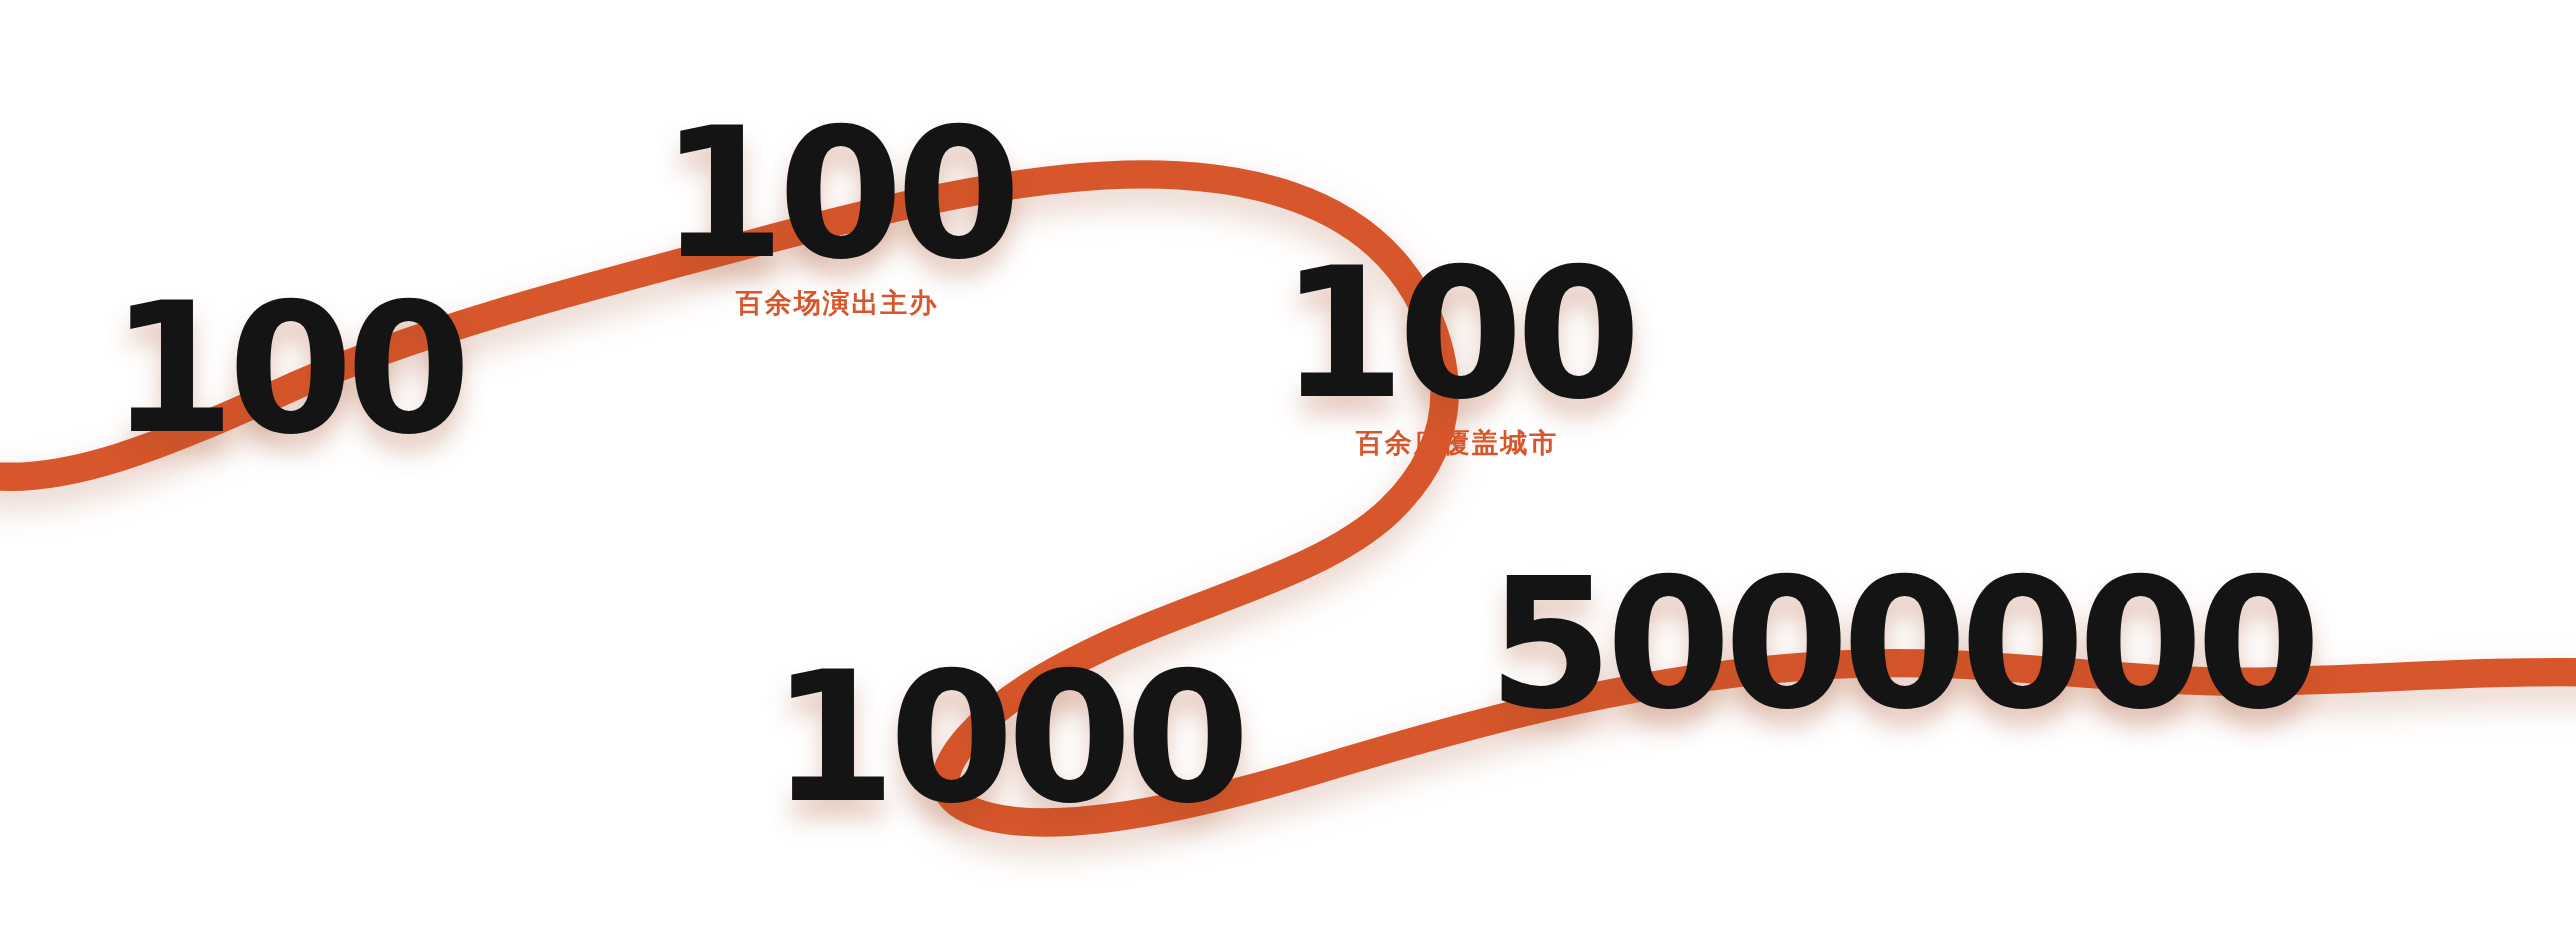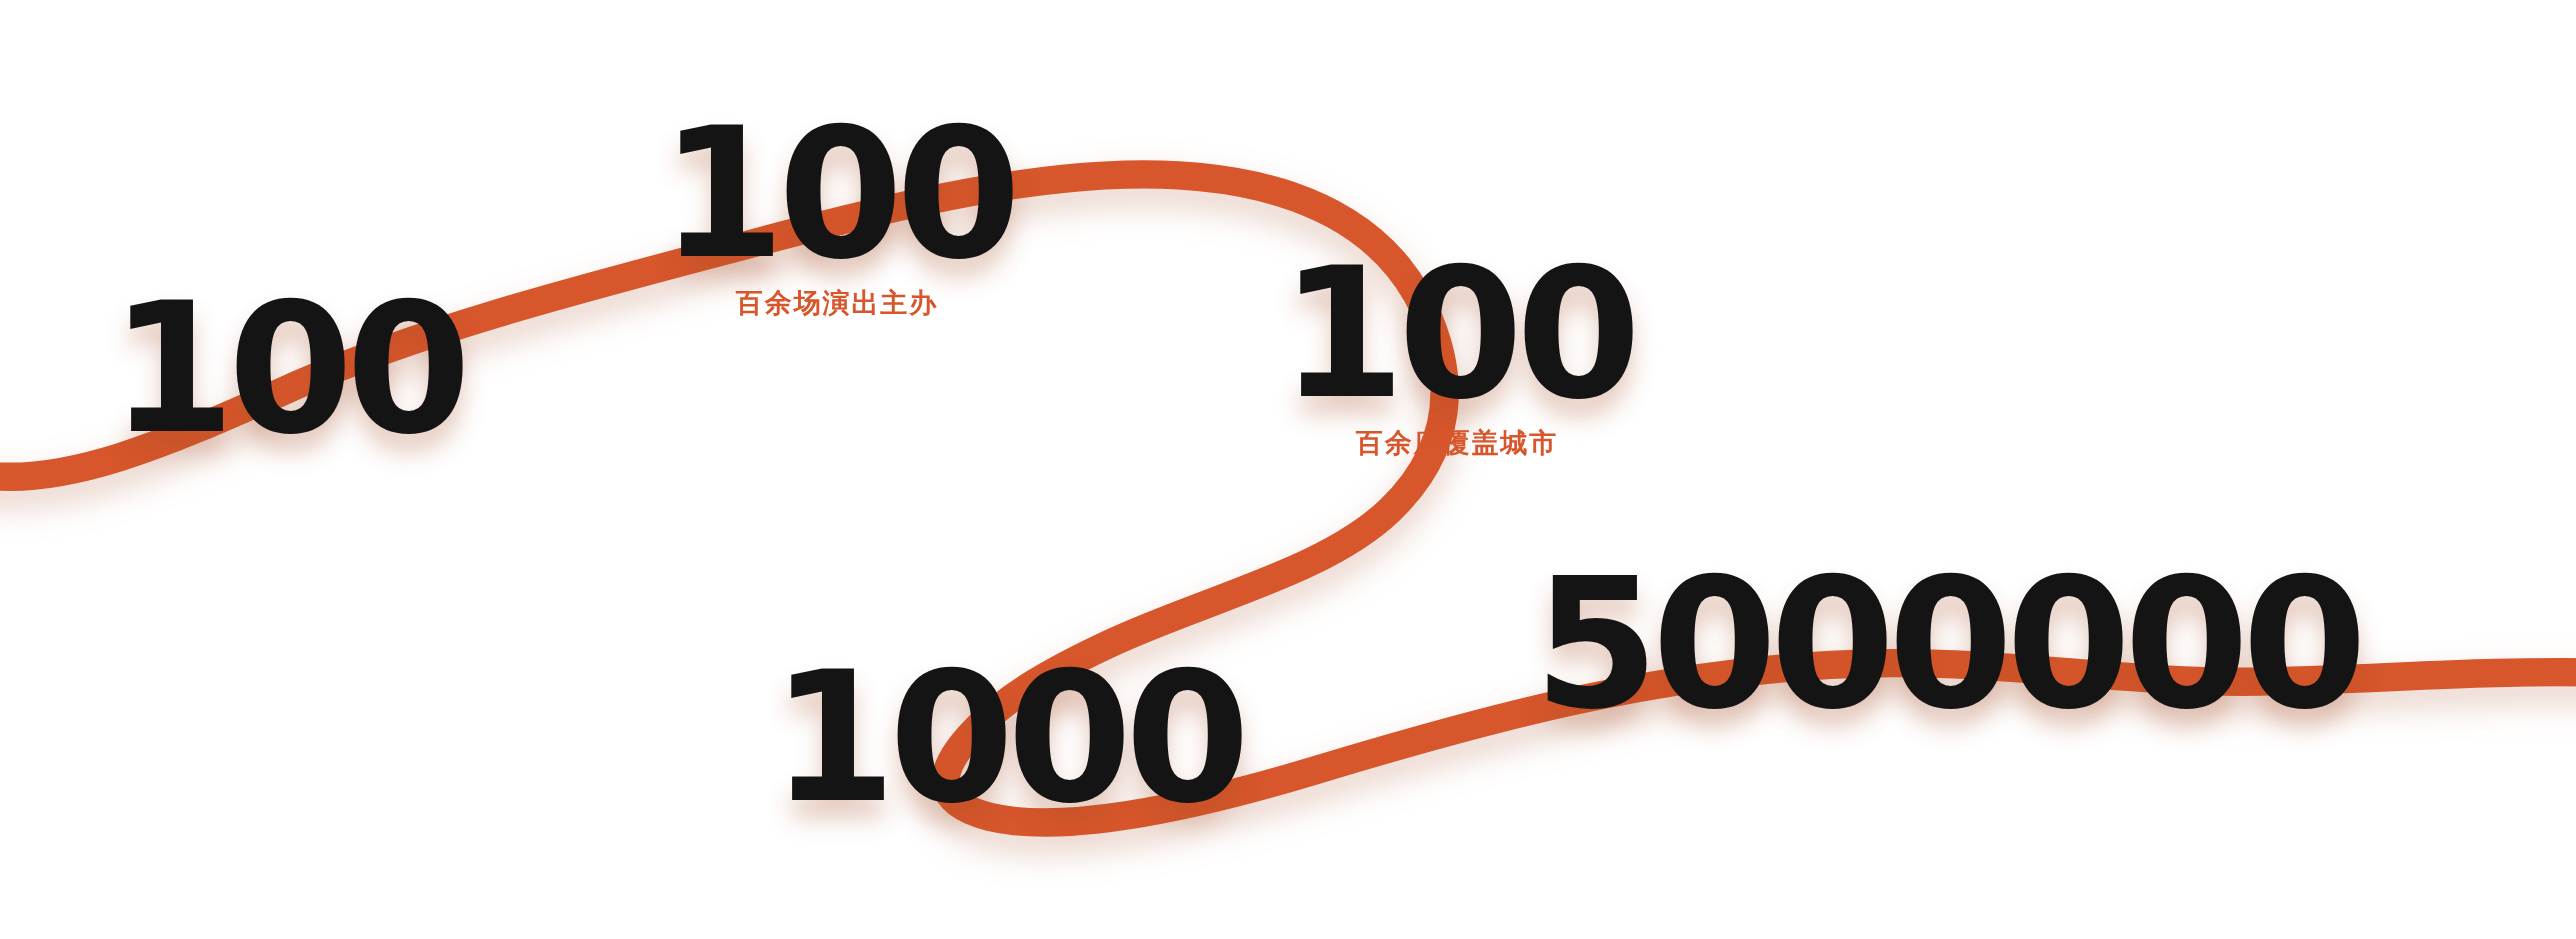--- a/index.html
+++ b/index.html
@@ -54,21 +54,21 @@
     line-height:1.1;
     font-weight:bold;
     letter-spacing:1.9px;
     color:var(--accent);
   }
   
   .stat-1{ left:287px;  top:283px;  }
   .stat-2{ left:837px; top:108px;  }
   .stat-3{ left:1457px; top:248px;  }
   .stat-4{ left:1007px; top:652px;text-align:center;  }
-  .stat-5{ left:1947px; top:558px;  }
+  .stat-5{ left:1901px; top:558px;  }
 </style>
 </head>
 <body style="background: rgb(255, 255, 255);">
 
 <svg class="curve-svg" viewBox="0 0 4000 1459" aria-hidden="true">
   <path class="curve-path" d="
     M -40 735
     C 100 762, 280 678, 460 598
     C 660 510, 910 446, 1160 380
     C 1390 318, 1630 260, 1830 272

